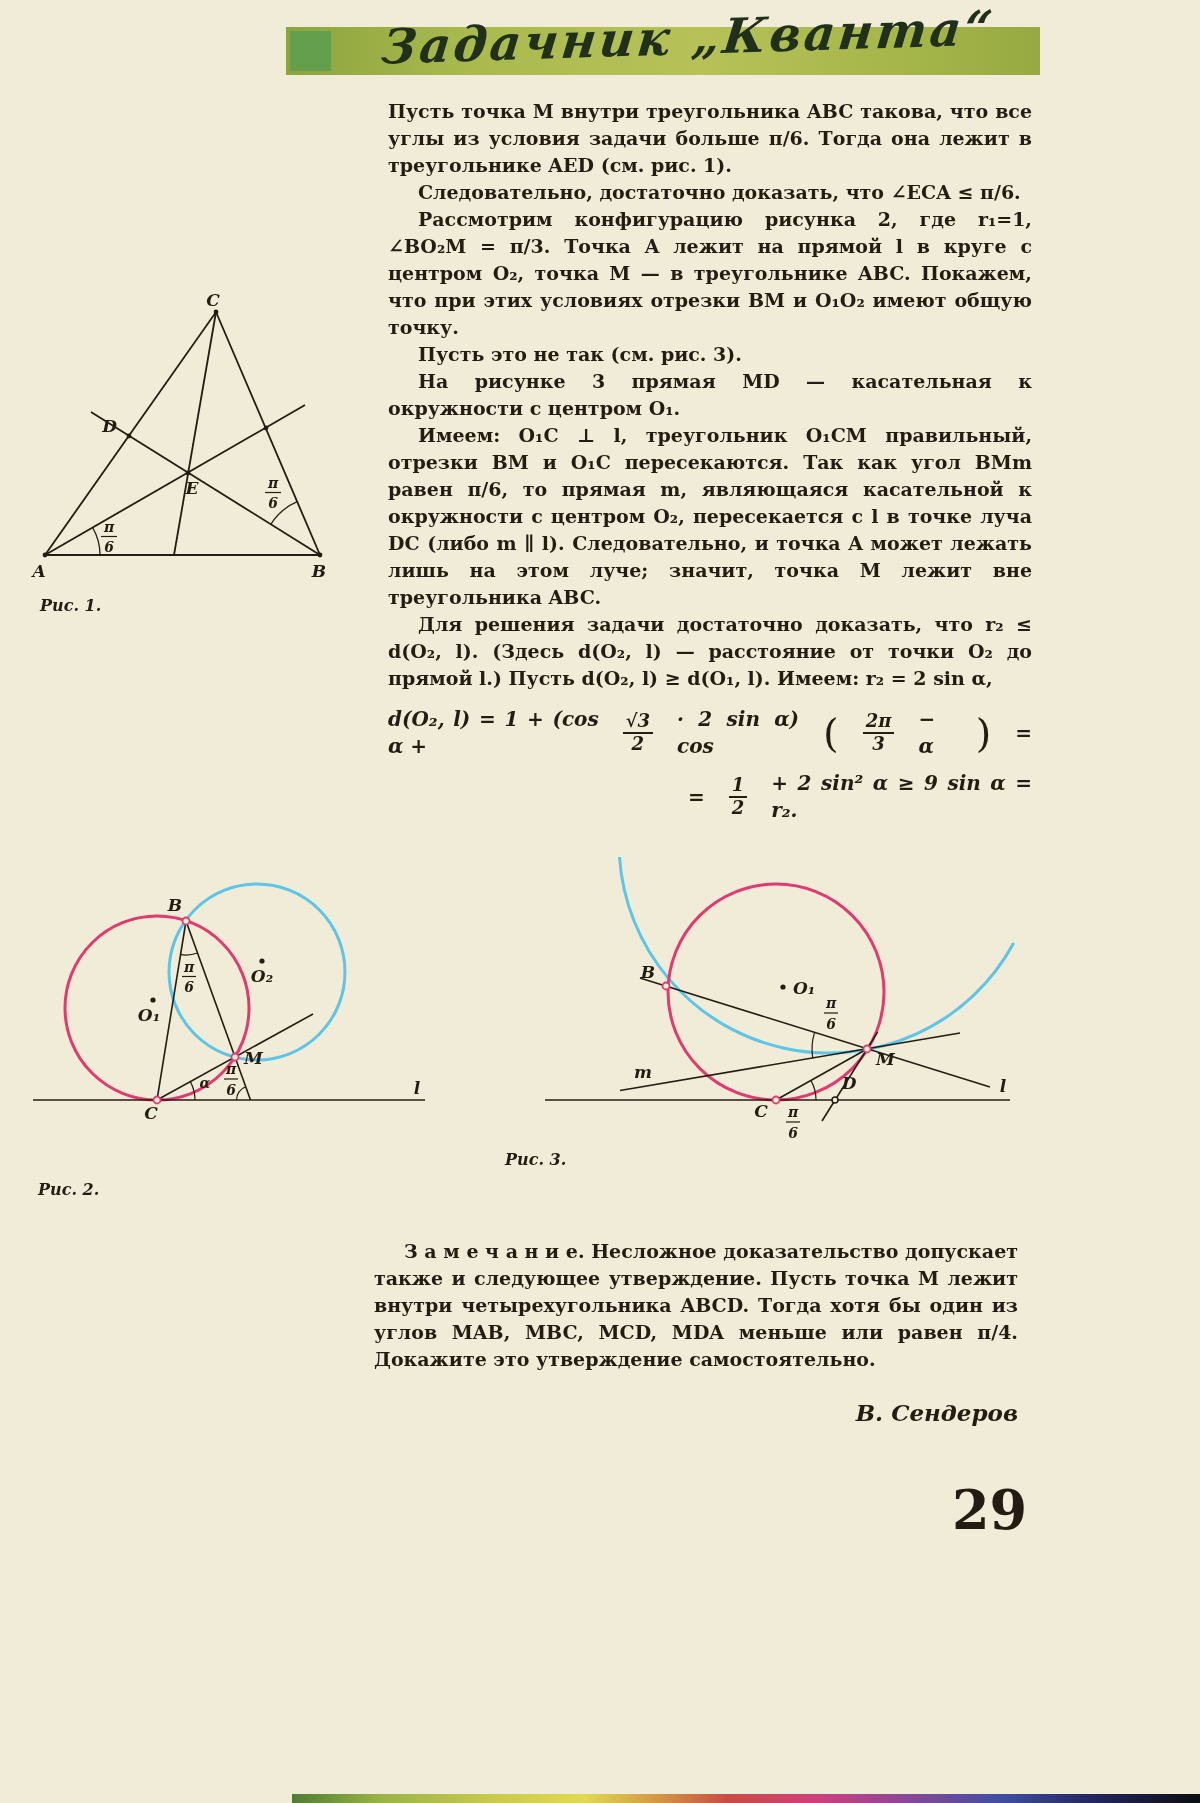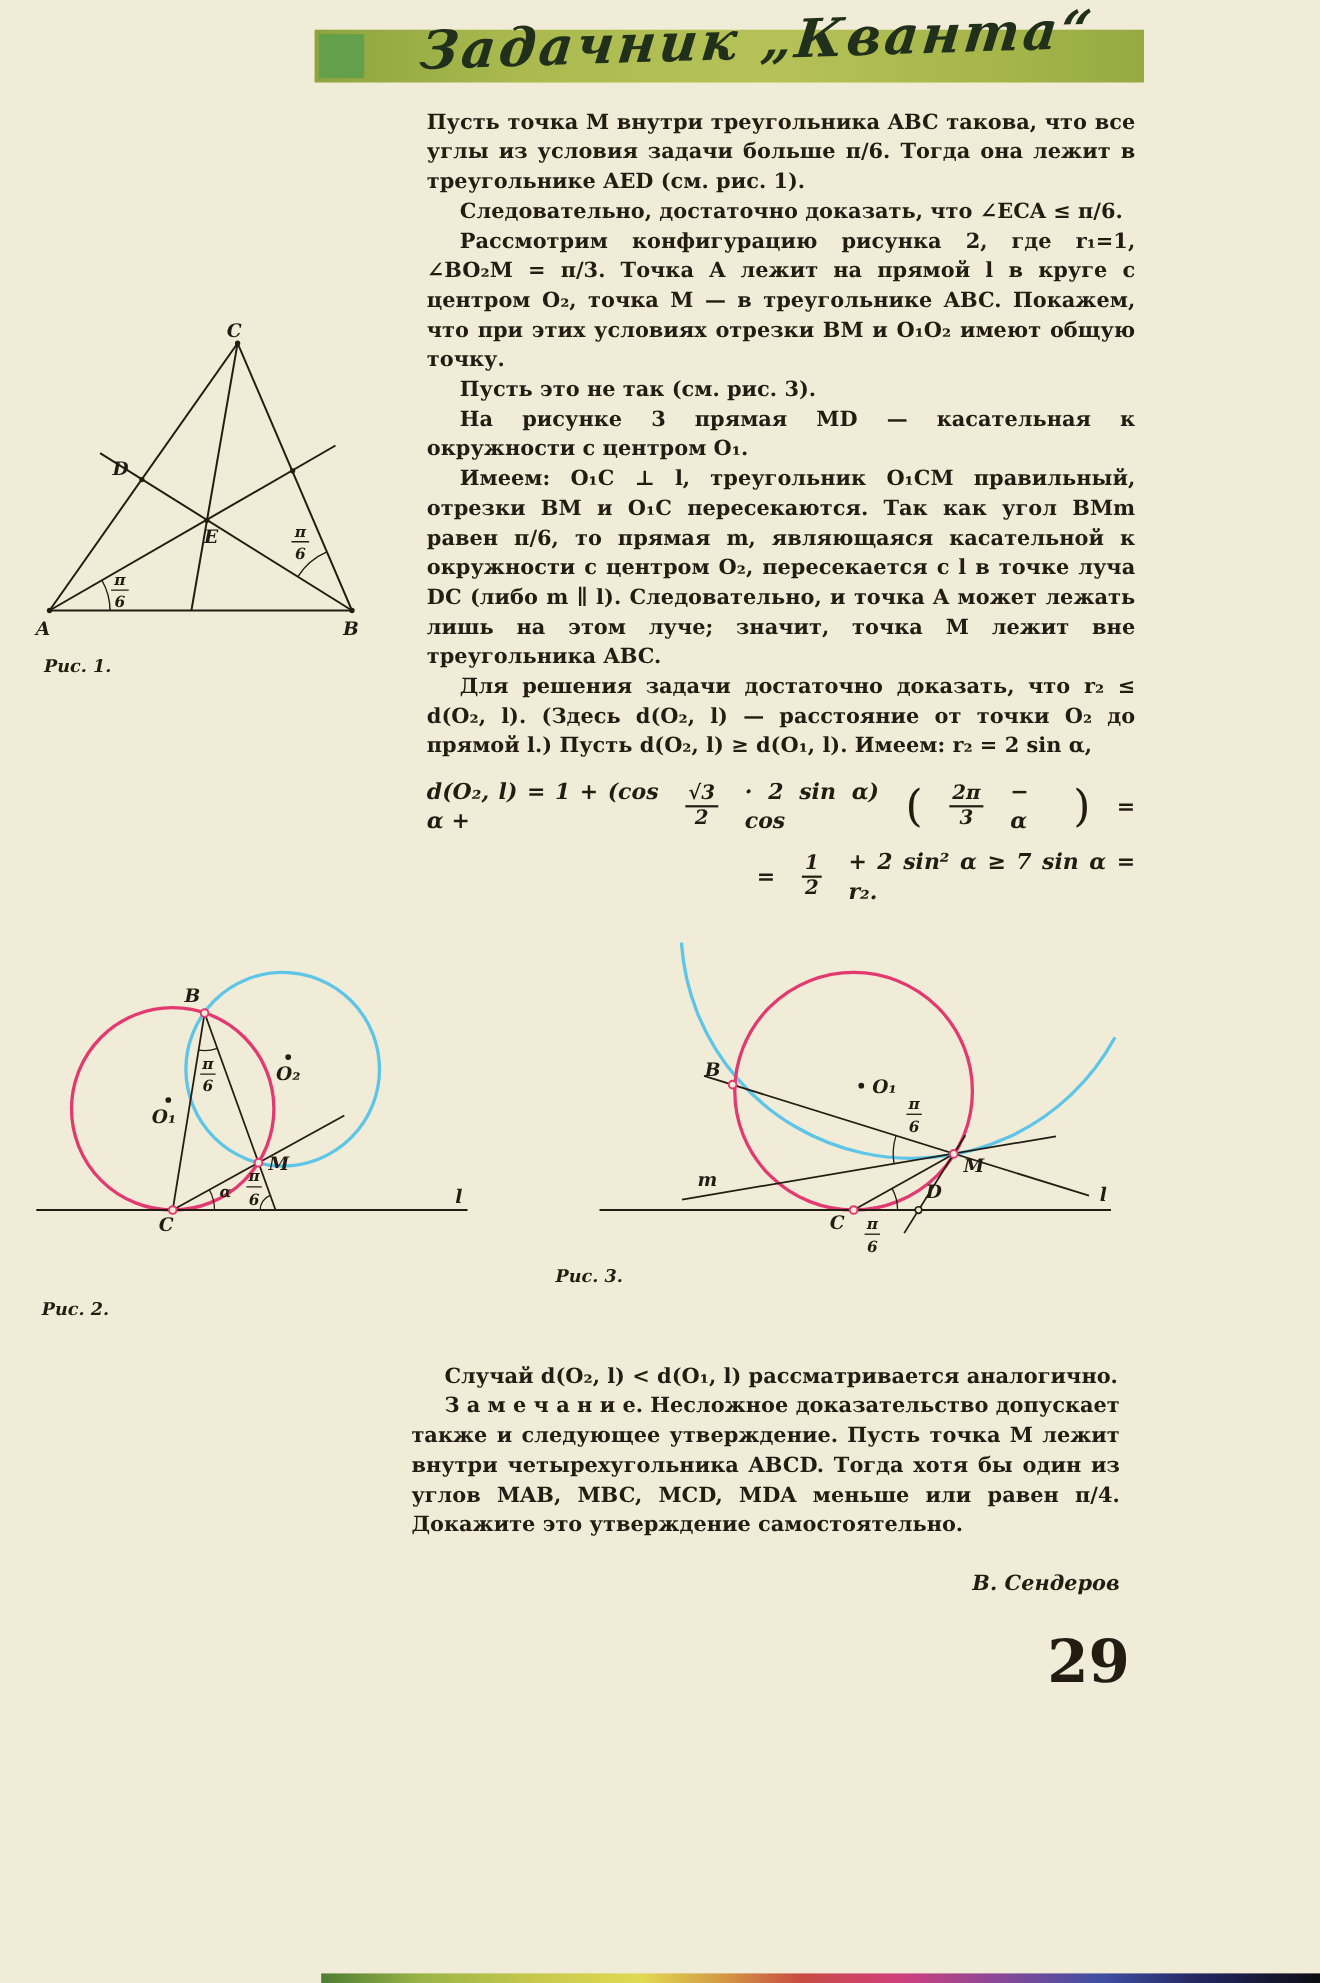--- a/index.html
+++ b/index.html
@@ -36,21 +36,21 @@
   svg text { fill:#241c12; font-weight:bold; font-style:italic; font-family:"DejaVu Serif","DejaVu Sans",serif; }
   .lbl { font-size:17px; }
   .lbl-small { font-size:14px; }
   .caption { position:absolute; font-size:16px; font-weight:bold; font-style:italic; }
   .cap1 { left:40px; top:596px; }
   .cap2 { left:38px; top:1180px; }
   .cap3 { left:505px; top:1150px; }
   
   .closing { position:absolute; left:374px; top:1238px; width:644px;
     font-size:19px; line-height:27px; font-weight:bold; text-align:justify; }
-  .author { margin-top:26px; text-align:right; font-style:italic; font-size:19px; }
+  .author { margin-top:26px; text-align:right; font-style:italic; font-size:23px; }
   .pagenum { position:absolute; left:952px; top:1478px; font-size:54px; font-weight:bold; }
   .bottom-strip { position:absolute; left:292px; right:0; bottom:0; height:9px;
     background:linear-gradient(90deg,#4e7d33 0%,#9ab448 10%,#c9c94d 22%,#e0da52 32%,#d49a45 40%,#c94b42 48%,#cf3f7c 58%,#8e4796 67%,#3f4fa3 78%,#22275f 88%,#0c0c12 100%); }
 </style>
 </head>
 <body>
 
 <div class="page">
 
   <div class="banner">
@@ -84,21 +84,21 @@
         <span>− α</span>
         <span class="bigparen">)</span>
         <span>=</span>
       </div>
       <div class="f-line f-line2">
         <span>=</span>
         <span class="frac">
             <span class="num">1</span>
             <span class="den">2</span>
           </span>
-        <span>+ 2 sin² α ≥ 7 sin α = r₂.</span>
+        <span>+ 2 sin² α ≥ 9 sin α = r₂.</span>
       </div>
     </div>
   </div>
 
   <svg class="fig" style="left:25px; top:292px;" width="320" height="300" viewBox="0 0 320 300">
     <g class="ink" stroke-width="1.8">
       <path d="M20 263 L191 20 L295 263 Z"></path>
       <line x1="20" y1="263" x2="280" y2="113"></line>
       <line x1="295" y1="263" x2="66" y2="120"></line>
       <line x1="191" y1="20" x2="149" y2="263"></line>
@@ -211,20 +211,19 @@
     </g>
     <g>
       <text class="lbl-small" x="293" y="272" text-anchor="middle">π</text>
       <line class="ink" stroke-width="1.2" x1="286" y1="277" x2="300" y2="277"></line>
       <text class="lbl-small" x="293" y="293" text-anchor="middle">6</text>
     </g>
   </svg>
   <div class="caption cap3">Рис. 3.</div>
 
   <div class="closing">
-    <p class="sp">Случай d(O₂, l) &lt; d(O₁, l) рассматривается аналогично.</p>
     <p class="sp">З а м е ч а н и е. Несложное доказательство допускает также и следующее утверждение. Пусть точка M лежит внутри четырехугольника ABCD. Тогда хотя бы один из углов MAB, MBC, MCD, MDA меньше или равен π/4. Докажите это утверждение самостоятельно.</p>
     <div class="author">В. Сендеров</div>
   </div>
 
   <div class="pagenum">29</div>
   <div class="bottom-strip"></div>
 </div>
 
 </body></html>

